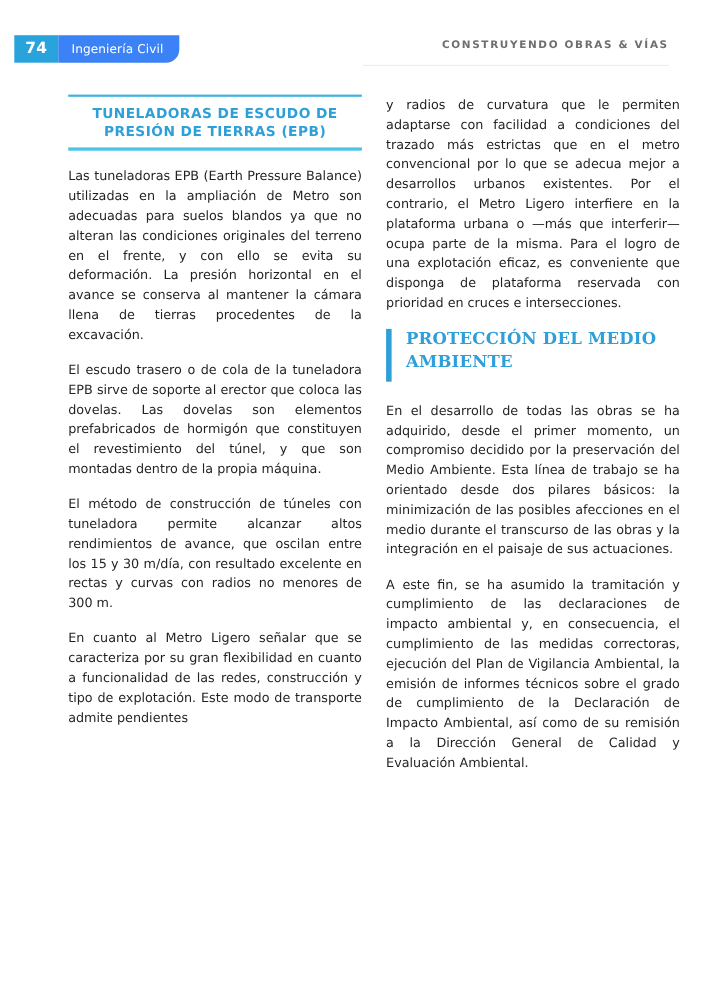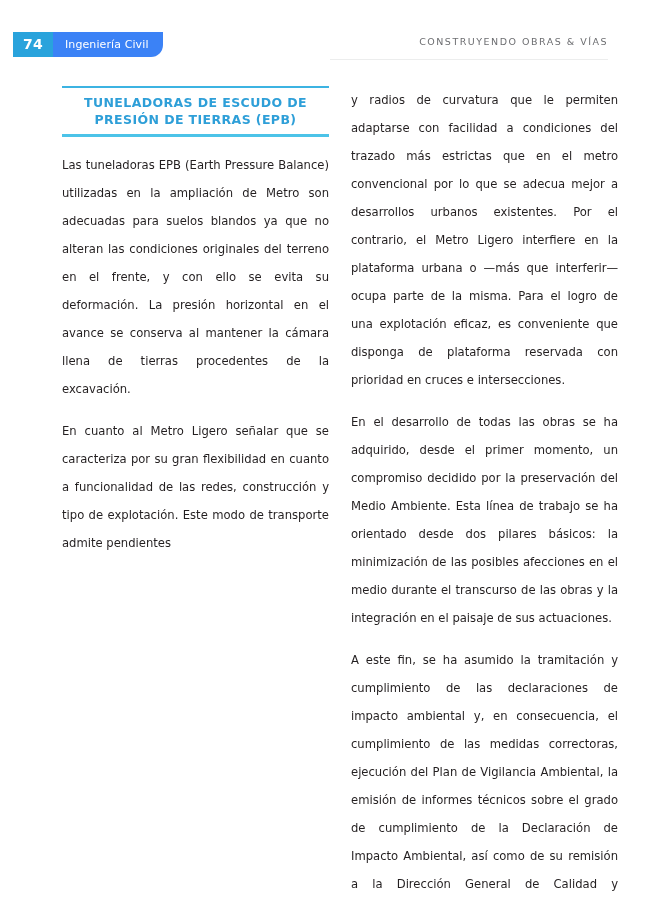--- a/index.html
+++ b/index.html
@@ -55,21 +55,21 @@
     letter-spacing: 0.1px;
     white-space: nowrap;
   }
   .header-title {
     position: absolute;
     right: 42px;
     top: 36px;
     color: #6d6e71;
     font-family: "DejaVu Sans", sans-serif;
     font-size: 9.5px;
-    font-weight: normal;
+    font-weight: bold;
     letter-spacing: 1.5px;
     text-transform: uppercase;
     white-space: nowrap;
     text-align: center;
   }
   .header-rule {
     position: absolute;
     left: 330px;
     right: 42px;
     top: 59px;
@@ -144,21 +144,21 @@
     line-height: 21px;
     letter-spacing: 0.2px;
     text-transform: uppercase;
   }
 
   
   p.body-text {
     margin: 0 0 14px 0;
     font-family: "DejaVu Sans", sans-serif;
     font-size: 11.6px;
-    line-height: 28px;
+    line-height: 18px;
     text-align: justify;
     text-justify: inter-word;
     color: #231f20;
     hyphens: manual;
   }
   p.body-text:last-child { margin-bottom: 0; }
 </style>
 </head>
 <body>
 
@@ -173,24 +173,30 @@
 
   <div class="col col-left">
 
     <div class="rule-heading">
       <div class="rule-top"></div>
       <span class="rule-heading-text">TUNELADORAS DE ESCUDO DE PRESIÓN DE TIERRAS (EPB)</span>
       <div class="rule-bottom"></div>
     </div>
 
     <p class="body-text">Las tuneladoras EPB (Earth Pressure Balance) utilizadas en la ampliación de Metro son adecuadas para suelos blandos ya que no alteran las condiciones originales del terreno en el frente, y con ello se evita su deformación. La presión horizontal en el avance se conserva al mantener la cámara llena de tierras procedentes de la excavación.</p>
+    <p class="body-text">El escudo trasero o de cola de la tuneladora EPB sirve de soporte al erector que coloca las dovelas. Las dovelas son elementos prefabricados de hormigón que constituyen el revestimiento del túnel, y que son montadas dentro de la propia máquina.</p>
+    <p class="body-text">El método de construcción de túneles con tuneladora permite alcanzar altos rendimientos de avance, que oscilan entre los 15 y 30 m/día, con resultado excelente en rectas y curvas con radios no menores de 300 m.</p>
     <p class="body-text">En cuanto al Metro Ligero señalar que se caracteriza por su gran flexibilidad en cuanto a funcionalidad de las redes, construcción y tipo de explotación. Este modo de transporte admite pendientes</p>
   </div>
 
   <div class="col col-right">
 
     <p class="body-text">y radios de curvatura que le permiten adaptarse con facilidad a condiciones del trazado más estrictas que en el metro convencional por lo que se adecua mejor a desarrollos urbanos existentes. Por el contrario, el Metro Ligero interfiere en la plataforma urbana o —más que interferir— ocupa parte de la misma. Para el logro de una explotación eficaz, es conveniente que disponga de plataforma reservada con prioridad en cruces e intersecciones.</p>
 
+    <div class="bar-heading">
+      <span class="accent-bar"></span>
+      <span class="bar-heading-text">PROTECCIÓN DEL MEDIO AMBIENTE</span>
+    </div>
 
     <p class="body-text">En el desarrollo de todas las obras se ha adquirido, desde el primer momento, un compromiso decidido por la preservación del Medio Ambiente. Esta línea de trabajo se ha orientado desde dos pilares básicos: la minimización de las posibles afecciones en el medio durante el transcurso de las obras y la integración en el paisaje de sus actuaciones.</p>
     <p class="body-text">A este fin, se ha asumido la tramitación y cumplimiento de las declaraciones de impacto ambiental y, en consecuencia, el cumplimiento de las medidas correctoras, ejecución del Plan de Vigilancia Ambiental, la emisión de informes técnicos sobre el grado de cumplimiento de la Declaración de Impacto Ambiental, así como de su remisión a la Dirección General de Calidad y Evaluación Ambiental.</p>
   </div>
 </div>
 
 </body></html>

